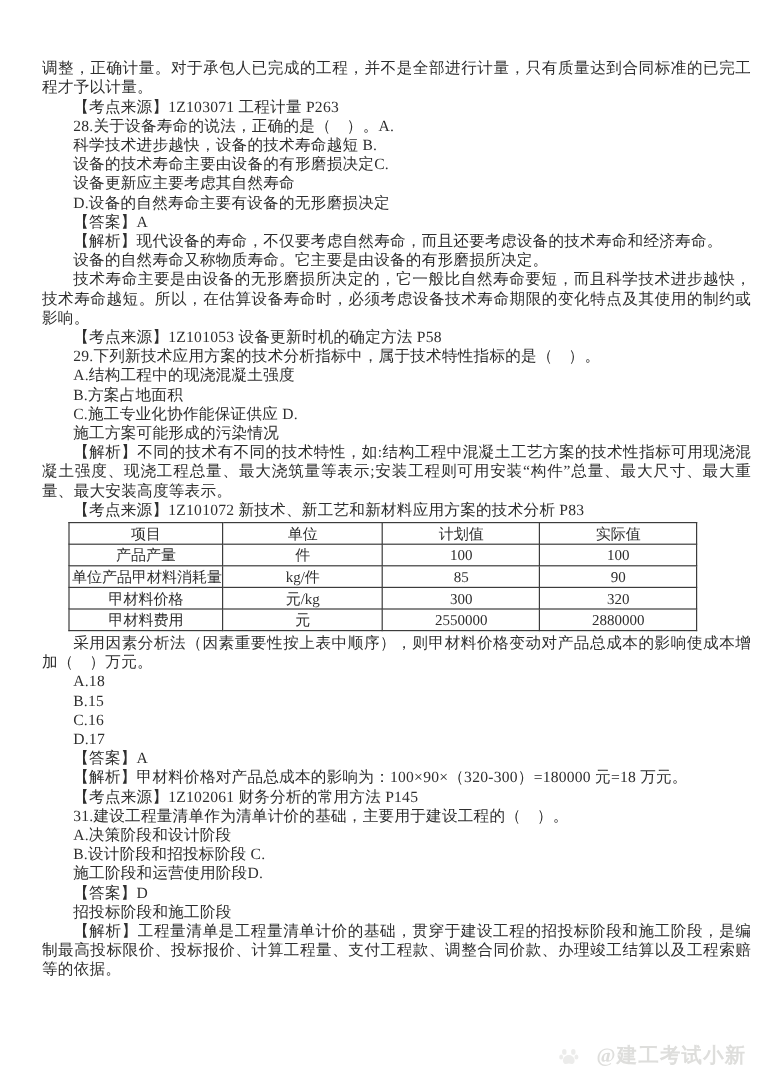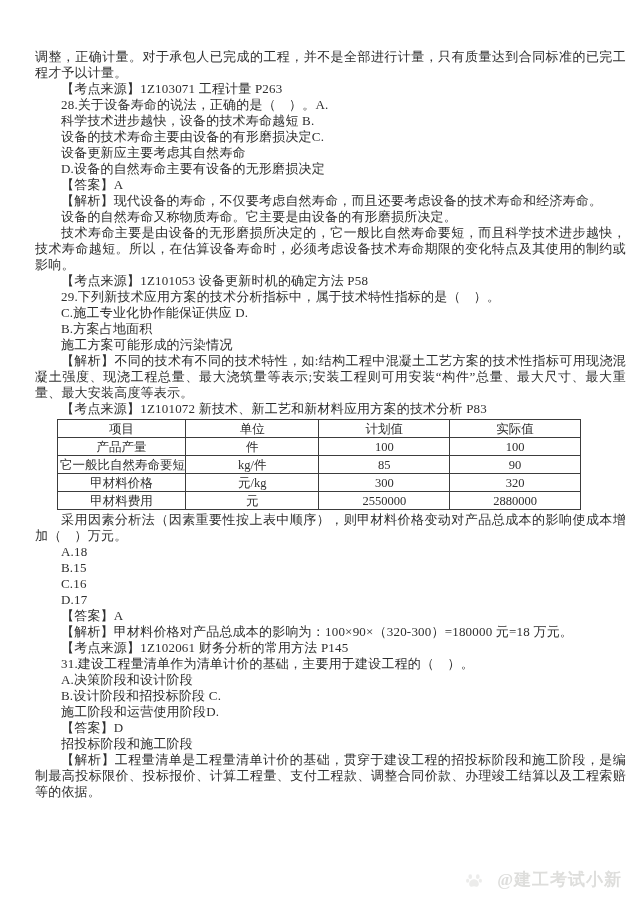--- a/index.html
+++ b/index.html
@@ -71,22 +71,23 @@
   <p>科学技术进步越快，设备的技术寿命越短 B.</p>
   <p>设备的技术寿命主要由设备的有形磨损决定C.</p>
   <p>设备更新应主要考虑其自然寿命</p>
   <p>D.设备的自然寿命主要有设备的无形磨损决定</p>
   <p>【答案】A</p>
   <p>【解析】现代设备的寿命，不仅要考虑自然寿命，而且还要考虑设备的技术寿命和经济寿命。</p>
   <p>设备的自然寿命又称物质寿命。它主要是由设备的有形磨损所决定。</p>
   <p>技术寿命主要是由设备的无形磨损所决定的，它一般比自然寿命要短，而且科学技术进步越快，技术寿命越短。所以，在估算设备寿命时，必须考虑设备技术寿命期限的变化特点及其使用的制约或影响。</p>
   <p>【考点来源】1Z101053 设备更新时机的确定方法 P58</p>
   <p>29.下列新技术应用方案的技术分析指标中，属于技术特性指标的是（　）。</p>
+  <p>A.结构工程中的现浇混凝土强度</p>
+  <p>B.方案占地面积</p>
   <p>C.施工专业化协作能保证供应 D.</p>
-  <p>B.方案占地面积</p>
   <p>施工方案可能形成的污染情况</p>
   <p>【解析】不同的技术有不同的技术特性，如:结构工程中混凝土工艺方案的技术性指标可用现浇混凝土强度、现浇工程总量、最大浇筑量等表示;安装工程则可用安装“构件”总量、最大尺寸、最大重量、最大安装高度等表示。</p>
   <p>【考点来源】1Z101072 新技术、新工艺和新材料应用方案的技术分析 P83</p>
 
   <table class="data-table">
     <colgroup>
         <col class="c1">
         <col class="c2">
         <col class="c3">
         <col class="c4">
@@ -98,21 +99,21 @@
       <th>计划值</th>
       <th>实际值</th>
     </tr>
     <tr>
       <td>产品产量</td>
       <td>件</td>
       <td>100</td>
       <td>100</td>
     </tr>
     <tr>
-      <td>它一般比自然寿命要短</td>
+      <td>单位产品甲材料消耗量</td>
       <td>kg/件</td>
       <td>85</td>
       <td>90</td>
     </tr>
     <tr>
       <td>甲材料价格</td>
       <td>元/kg</td>
       <td>300</td>
       <td>320</td>
     </tr>

